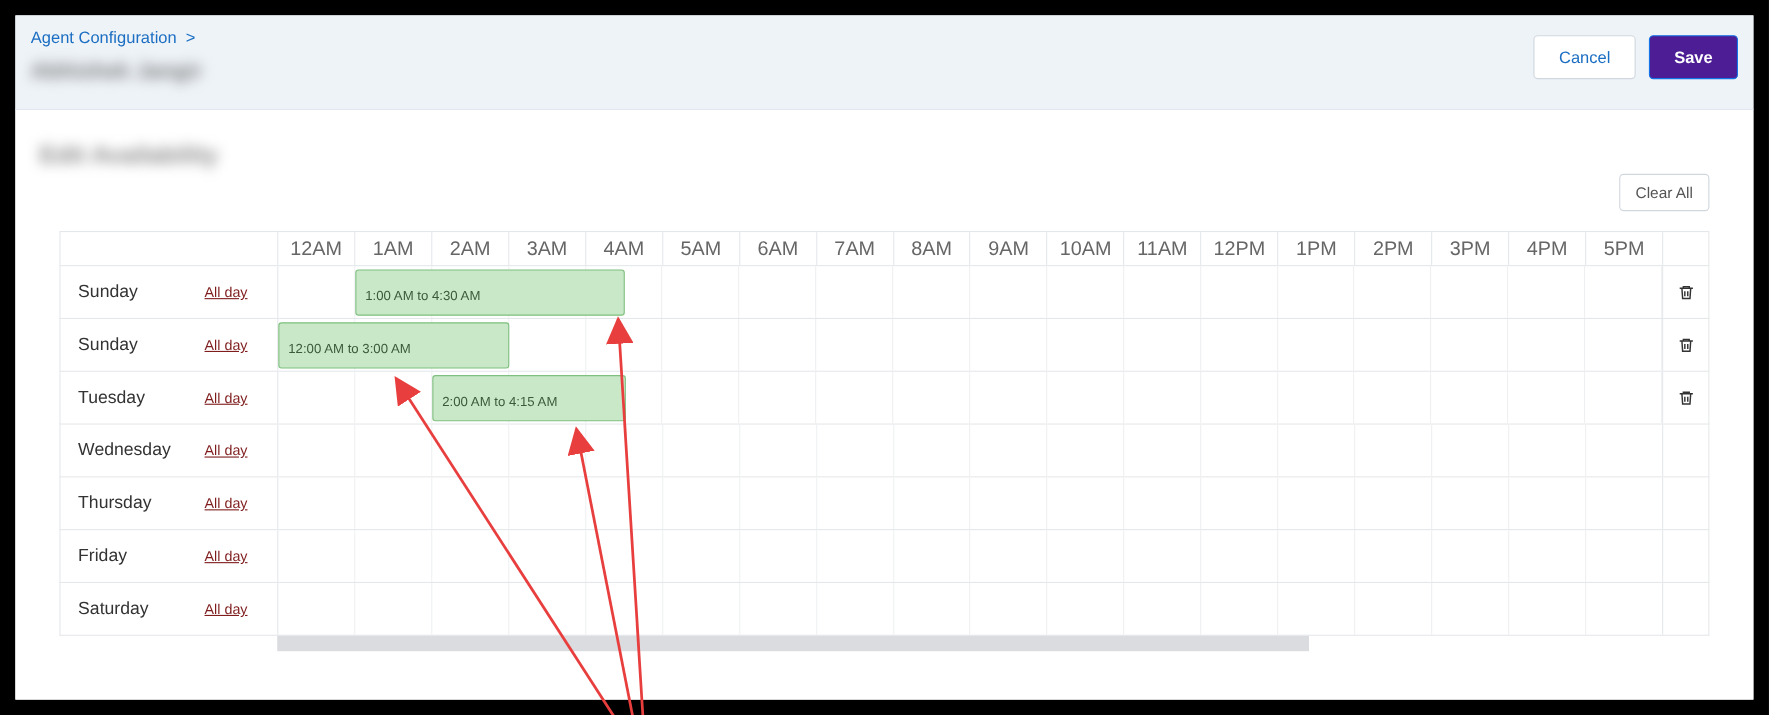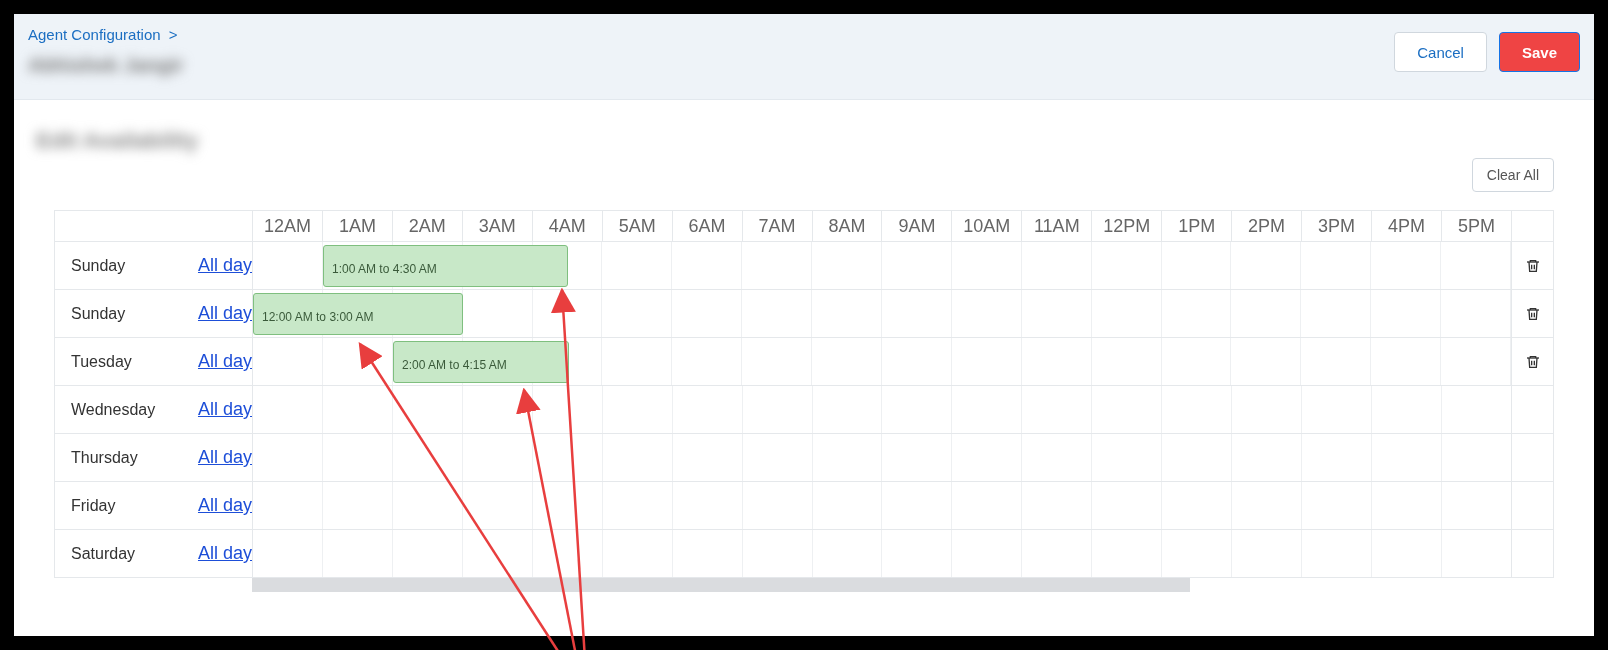--- a/index.html
+++ b/index.html
@@ -6,41 +6,41 @@
   html, body { width: 1608px; height: 650px; font-family: "Segoe UI", "Helvetica Neue", Arial, sans-serif; background:#000; overflow:hidden; }
   .frame { position:absolute; left:14px; top:14px; width:1580px; height:622px; background:#fff; }
   .topbar { position:relative; height:86px; background:#eef3f8; border-bottom:1px solid #e2e8ee; }
   .breadcrumb { position:absolute; left:14px; top:12px; font-size:15px; color:#1b6ec2; cursor:pointer; }
   .breadcrumb .chev { margin-left:4px; }
   .blur-text { filter: blur(6px); color:#555; }
   .sub-blur { position:absolute; left:14px; top:40px; font-size:20px; font-weight:600; color:#777; }
   .actions { position:absolute; right:14px; top:18px; display:flex; gap:12px; }
   .btn { height:40px; padding:16px 22px; border-radius:4px; font-size:15px; display:flex; align-items:center; justify-content:center; cursor:pointer; }
   .btn-cancel { background:#fff; border:1px solid #d0d7de; color:#1b6ec2; }
-  .btn-save { background:#ef4444; border:1px solid #1473e6; color:#fff; font-weight:600; }
+  .btn-save { background:#4c1d95; border:1px solid #1473e6; color:#fff; font-weight:600; }
 
   .body-area { position:absolute; left:0; top:86px; right:0; bottom:0; background:#fff; }
   .section-title-blur { position:absolute; left:22px; top:28px; font-size:22px; font-weight:700; color:#888; filter:blur(6px); }
   .clear-all { position:absolute; right:40px; top:58px; height:34px; padding:16px 14px; border:1px solid #d0d7de; border-radius:4px; background:#fff; color:#555; font-size:14px; display:flex; align-items:center; cursor:pointer; }
 
   .sched { position:absolute; left:40px; top:110px; width:1500px; }
 
   
   .sched-head { height:32px; border:1px solid #e5e8eb; display:flex; font-size:18px; color:#666; }
   .sched-head .daycol { flex:0 0 198px; border-right:1px solid #e5e8eb; }
   .sched-head .hours { flex:1; display:flex; }
   .sched-head .hours .h { flex:1; display:flex; align-items:center; justify-content:center; border-right:1px solid #e5e8eb; }
   .sched-head .hours .h:last-child { border-right:none; }
   .sched-head .delcol { flex:0 0 42px; border-left:1px solid #e5e8eb; }
 
   .sched-body { position:relative; }
   .row { height:48px; border:1px solid #e5e8eb; border-top:none; display:flex; position:relative; }
-  .row .daycol { flex:0 0 198px; border-right:1px solid #e5e8eb; display:flex; align-items:center; justify-content:space-between; padding:0 0 0 16px; }
+  .row .daycol { flex:0 0 198px; border-right:1px solid #e5e8eb; display:flex; align-items:center; justify-content:space-between; padding:0 27px 0 16px; }
   .row .daycol .dayname { font-size:16px; color:#333; }
-  .row .daycol .allday { font-size:18px; color:#1d4ed8; text-decoration:underline; cursor:pointer; }
+  .row .daycol .allday { font-size:13px; color:#7f1d1d; text-decoration:underline; cursor:pointer; }
   .row .hours { flex:1; position:relative; display:flex; }
   .row .hours .cell { flex:1; border-right:1px solid #eef0f2; }
   .row .hours .cell:last-child { border-right:none; }
   .row .delcol { flex:0 0 42px; border-left:1px solid #e5e8eb; display:flex; align-items:center; justify-content:center; }
   .trash { width:16px; height:16px; cursor:pointer; color:#333; }
   .trash svg { width:16px; height:16px; }
 
   .block { position:absolute; top:3px; height:42px; background:#c8e8c8; border:1px solid #7fbf7f; border-radius:3px; padding:16px 8px; font-size:12px; color:#3a5a3a; overflow:hidden; white-space:nowrap; cursor:pointer; }
 
   .hscroll-track { position:absolute; left:238px; top:calc(110px + 32px + 336px); height:14px; width:938px; background:#dadcdf; }

